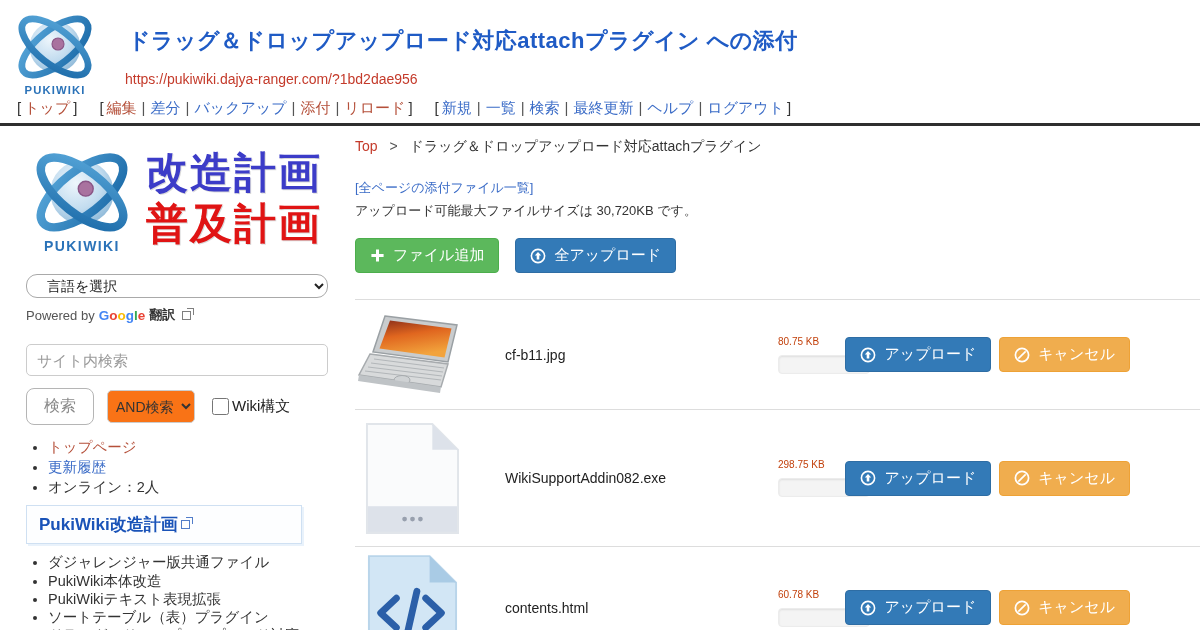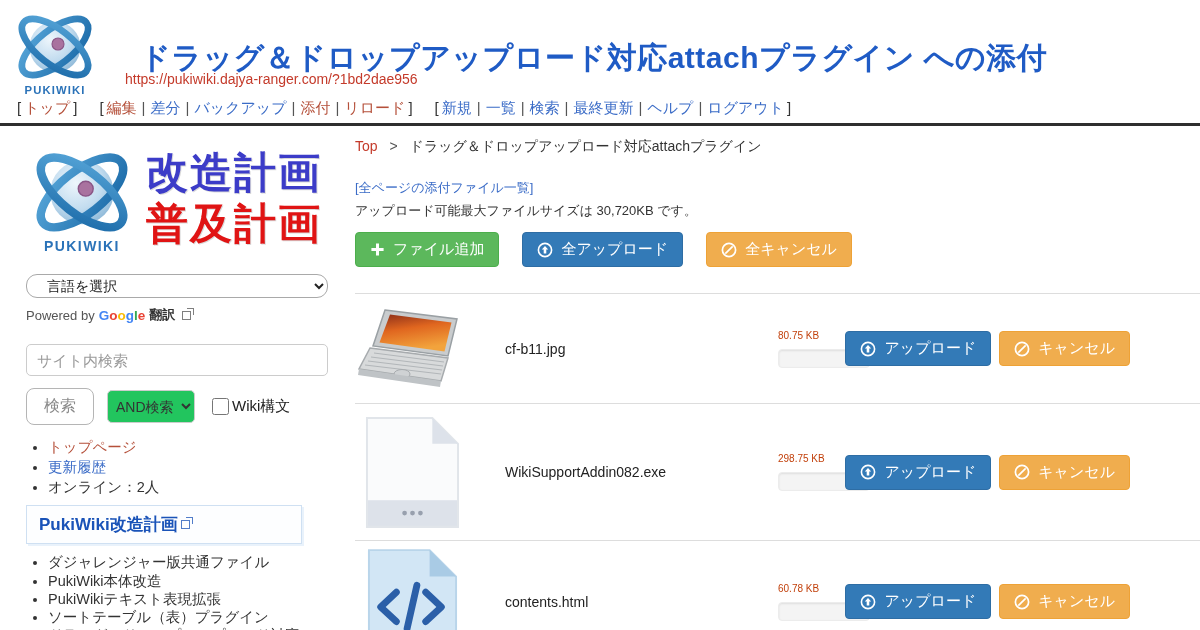--- a/index.html
+++ b/index.html
@@ -11,21 +11,21 @@
   }
   *{box-sizing:border-box;}
   html,body{margin:0;padding:0;}
   body{width:1200px;height:630px;overflow:hidden;background:#fff;
        font-family:"Liberation Sans","DejaVu Sans",sans-serif;color:var(--text-dark);}
   a{text-decoration:none;cursor:pointer;}
 
   
   header{position:relative;height:97px;}
   .logo-sm{position:absolute;left:10px;top:5px;}
-  .page-title{position:absolute;left:124px;top:22px;margin:16px;font-size:30px;font-weight:bold;
+  .page-title{position:absolute;left:124px;top:22px;margin:4px;font-size:22px;font-weight:bold;
               color:var(--title-blue);white-space:nowrap;letter-spacing:0.5px;}
   .page-url{position:absolute;left:125px;top:71px;font-size:14px;color:var(--url-red);}
 
   
   nav{padding:2px 14px 5px 14px;font-size:15px;white-space:nowrap;}
   nav .grp{margin-right:16px;}
   nav .brk{color:#333;margin:0 3px;}
   nav .pipe{color:#555;margin:0 5px;}
   nav a.v{color:var(--visited-red);}
   nav a.l{color:var(--link-blue);}
@@ -59,21 +59,21 @@
        margin-left:3px;opacity:.75;}
   .ext::after{content:"";position:absolute;right:-4px;top:-4px;width:6px;height:6px;
               border-top:1.5px solid currentColor;border-right:1.5px solid currentColor;}
   .search-input{margin-top:20px;width:302px;height:32px;border:1px solid #ccc;border-radius:5px;
                 font-size:15px;padding:0 10px;color:#222;font-family:inherit;}
   .search-input::placeholder{color:#9a9a9a;}
   .search-row{margin-top:12px;display:flex;align-items:center;gap:13px;}
   .search-btn{background:#fff;border:1px solid #b5b5b5;border-radius:8px;color:#8a8a8a;
               font-size:16px;padding:7px 17px;font-family:inherit;cursor:pointer;}
   .and-select{height:33px;border:1px solid #ccc;border-radius:5px;font-size:14px;color:#333;
-              padding:0 4px;background:#22c55e;font-family:inherit;}
+              padding:0 4px;background:#f97316;font-family:inherit;}
   .chk-wrap{display:flex;align-items:center;font-size:15px;color:#222;}
   .chk{width:17px;height:17px;accent-color:#fff;border:1px solid #ccc;}
   .side-list{margin:14px 0 0 0;padding-left:22px;font-size:14.5px;line-height:1.16;list-style:disc;}
   .side-list li{margin-bottom:3px;}
   .side-list a.red{color:var(--visited-red);}
   .side-list a.blue{color:var(--link-blue);}
   .side-list .plain{color:#333;}
   .section-box{margin-top:10px;width:276px;border:1px solid #cfe0f2;background:#fdfeff;
                padding:7px 12px;font-size:17px;font-weight:bold;color:var(--section-blue);
                box-shadow:2px 2px 0 #e9f2fb;display:flex;align-items:center;}
@@ -81,21 +81,21 @@
               width:312px;}
   .side-list2 li{margin-bottom:2px;}
 
   
   .breadcrumb{margin-top:12px;font-size:14px;color:#444;}
   .breadcrumb .home{color:var(--url-red);}
   .breadcrumb .sep{margin:0 8px;color:#555;}
   .breadcrumb .cur{color:#333;}
   .attach-link{display:inline-block;margin-top:23px;font-size:13px;color:var(--link-blue);}
   .maxsize{margin-top:5px;font-size:13px;color:#333;}
-  .toolbar{margin-top:12px;display:flex;gap:23px;}
+  .toolbar{margin-top:18px;display:flex;gap:16px;}
   .btn{display:inline-flex;align-items:center;gap:8px;border-radius:4px;color:#fff;font-size:15px;
        padding:7px 14px;border:1px solid transparent;cursor:pointer;font-family:inherit;white-space:nowrap;}
   .btn svg{flex:none;}
   .btn-green{background:var(--btn-green);border-color:#4cae4c;}
   .btn-blue{background:var(--btn-blue);border-color:#2e6da4;}
   .btn-orange{background:var(--btn-orange);border-color:#eea236;}
   .rows{margin-top:26px;border-top:1px solid var(--divider);}
   .file-row{display:flex;align-items:center;border-bottom:1px solid var(--divider);padding-right:70px;}
   .r1{height:110px;}
   .r2{height:137px;}
@@ -224,27 +224,20 @@
           </svg>
         <span>ファイル追加</span>
       </button>
       <button class="btn btn-blue">
         <svg width="16" height="16" viewBox="0 0 16 16">
             <circle cx="8" cy="8" r="6.6" fill="none" stroke="#fff" stroke-width="1.6"></circle>
             <path d="M8 4 L11.2 7.6 H9.3 V11.6 H6.7 V7.6 H4.8 Z" fill="#fff"></path>
           </svg>
         <span>全アップロード</span>
       </button>
-      <button class="btn btn-orange">
-        <svg width="16" height="16" viewBox="0 0 16 16">
-            <circle cx="8" cy="8" r="6.6" fill="none" stroke="#fff" stroke-width="1.7"></circle>
-            <line x1="4.3" y1="11.7" x2="11.7" y2="4.3" stroke="#fff" stroke-width="1.7"></line>
-          </svg>
-        <span>全キャンセル</span>
-      </button>
     </div>
 
     <div class="rows">
 
       <div class="file-row r1">
         <div class="icon-cell">
           <svg width="112" height="82" viewBox="0 0 112 82">
             <defs>
               <linearGradient id="scr" x1="0" y1="0" x2="0.3" y2="1">
                 <stop offset="0" stop-color="#8c2f1a"></stop>

